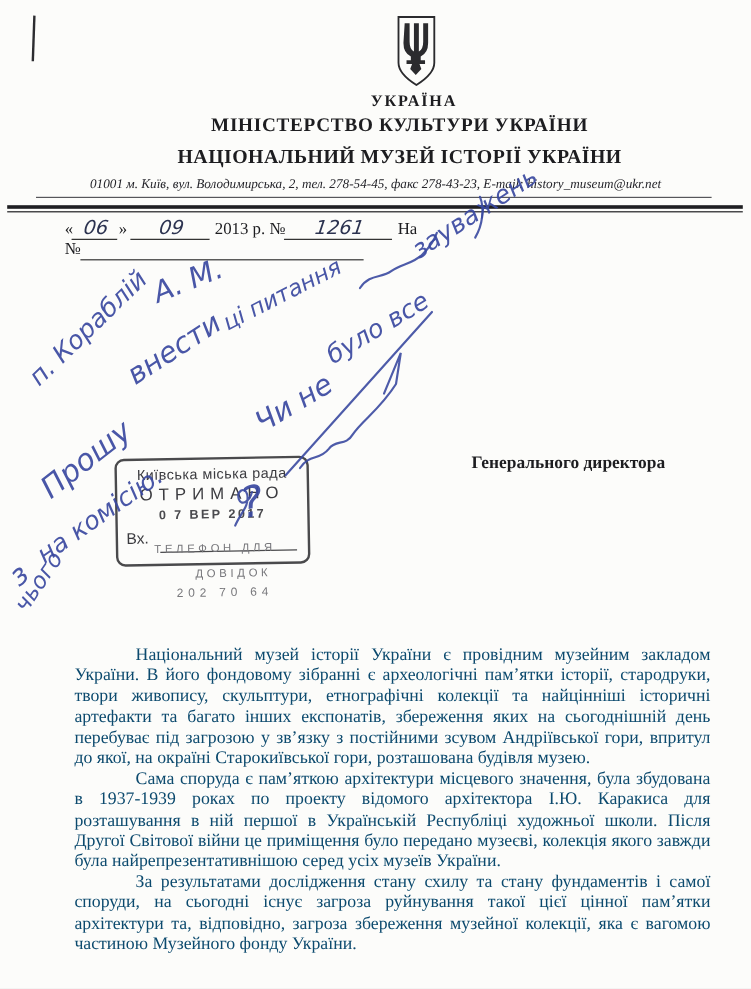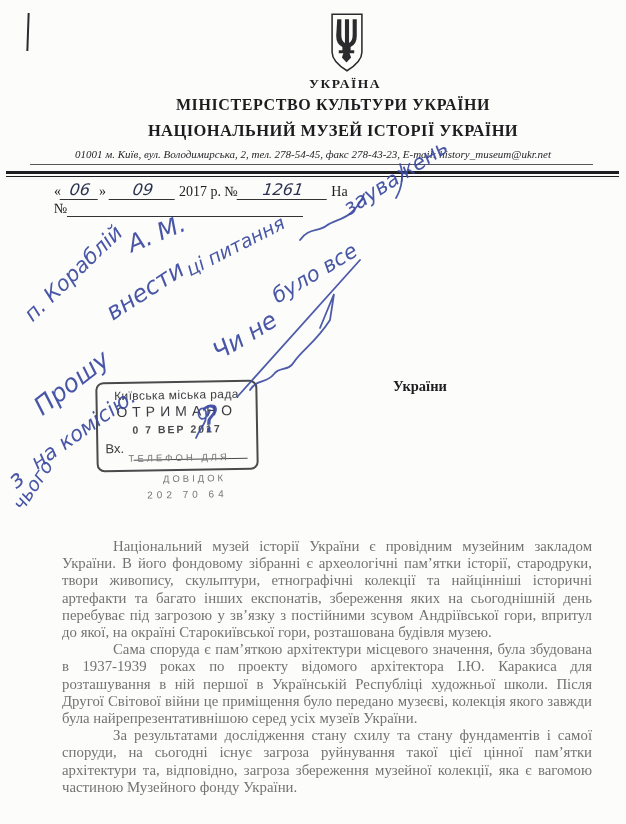--- a/index.html
+++ b/index.html
@@ -44,21 +44,21 @@
   .stamp-vx { position:absolute; left:7px; bottom:14px; font-size:13px; }
   .stamp-vx-line { position:absolute; left:35px; bottom:9px; width:114px; border-bottom:1.5px solid #4a4a4c; }
   .stamp-phone1 { position:absolute; left:30px; bottom:6px; font-size:9.5px; letter-spacing:3px; color:#78787c; white-space:nowrap; }
   .stamp-phone2 { position:absolute; left:64px; top:90px; font-size:9.5px; letter-spacing:3px; color:#78787c; white-space:nowrap; }
   .stamp-phone3 { position:absolute; left:48px; top:106px; font-size:10px; letter-spacing:4px; color:#78787c; white-space:nowrap; }
   
   .recipient { position:absolute; left:393px; top:377px; font-size:14.5px; line-height:19.5px; }
   .recipient .b { font-weight:bold; }
   
   .body-text { position:absolute; left:62px; top:538px; width:530px;
-    font-size:14.8px; line-height:17.2px; text-align:justify; color:#737373; }
+    font-size:14.8px; line-height:17.2px; text-align:justify; color:#0c4a6e; }
   .body-text p { margin:0; text-indent:51px; }
 </style>
 </head>
 <body>
 
 <div class="page">
 
   <div class="pen-mark"></div>
 
   <div class="coat">
@@ -74,21 +74,21 @@
   <div class="hdr-address">
     <span>01001 м. Київ, вул. Володимирська, 2, тел. 278-54-45, факс 278-43-23, E-mail: </span><span class="email">history_museum@ukr.net</span>
   </div>
   <div class="rule-thin"></div>
   <div class="rule-thick"></div>
   <div class="rule-thick2"></div>
 
   <div class="ref-row1">
     <span>«</span><span class="u w-day hw-num">06</span><span>»</span>
     <span class="u w-month hw-num">09</span>
-    <span>2017 р. №</span><span class="u w-num hw-num">1261</span>
+    <span>2013 р. №</span><span class="u w-num hw-num">1261</span>
     <span>На</span>
   </div>
   <div class="ref-row2">
     <span>№</span><span class="u w-no"></span>
   </div>
 
   <span class="hw" style="left:36px;  top:302px; transform:rotate(-44deg); font-size:21px;">п. Кораблій</span>
   <span class="hw" style="left:134px; top:230px; transform:rotate(-22deg); font-size:24px;">А. М.</span>
   <span class="hw" style="left:46px;  top:392px; transform:rotate(-38deg); font-size:25px;">Прошу</span>
   <span class="hw" style="left:116px; top:298px; transform:rotate(-33deg); font-size:24px;">внести</span>
@@ -114,21 +114,21 @@
     <div class="stamp-status">ОТРИМАНО</div>
     <div class="stamp-date">0 7 ВЕР 2017</div>
     <div class="stamp-vx">Вх.</div>
     <div class="stamp-vx-line"></div>
     <div class="stamp-phone1">ТЕЛЕФОН ДЛЯ</div>
     <div class="stamp-phone2">ДОВІДОК</div>
     <div class="stamp-phone3">202 70 64</div>
   </div>
 
   <div class="recipient">
-    <div class="b">України</div>
+    <div class="b">Генерального директора</div>
   </div>
 
   <div class="body-text">
     <p>Національний музей історії України є провідним музейним закладом України. В його фондовому зібранні є археологічні пам’ятки історії, стародруки, твори живопису, скульптури, етнографічні колекції та найцінніші історичні артефакти та багато інших експонатів, збереження яких на сьогоднішній день перебуває під загрозою у зв’язку з постійними зсувом Андріївської гори, впритул до якої, на окраїні Старокиївської гори, розташована будівля музею.</p>
     <p>Сама споруда є пам’яткою архітектури місцевого значення, була збудована в 1937-1939 роках по проекту відомого архітектора І.Ю. Каракиса для розташування в ній першої в Українській Республіці художньої школи. Після Другої Світової війни це приміщення було передано музеєві, колекція якого завжди була найрепрезентативнішою серед усіх музеїв України.</p>
     <p>За результатами дослідження стану схилу та стану фундаментів і самої споруди, на сьогодні існує загроза руйнування такої цієї цінної пам’ятки архітектури та, відповідно, загроза збереження музейної колекції, яка є вагомою частиною Музейного фонду України.</p>
   </div>
 
 </div>
 

